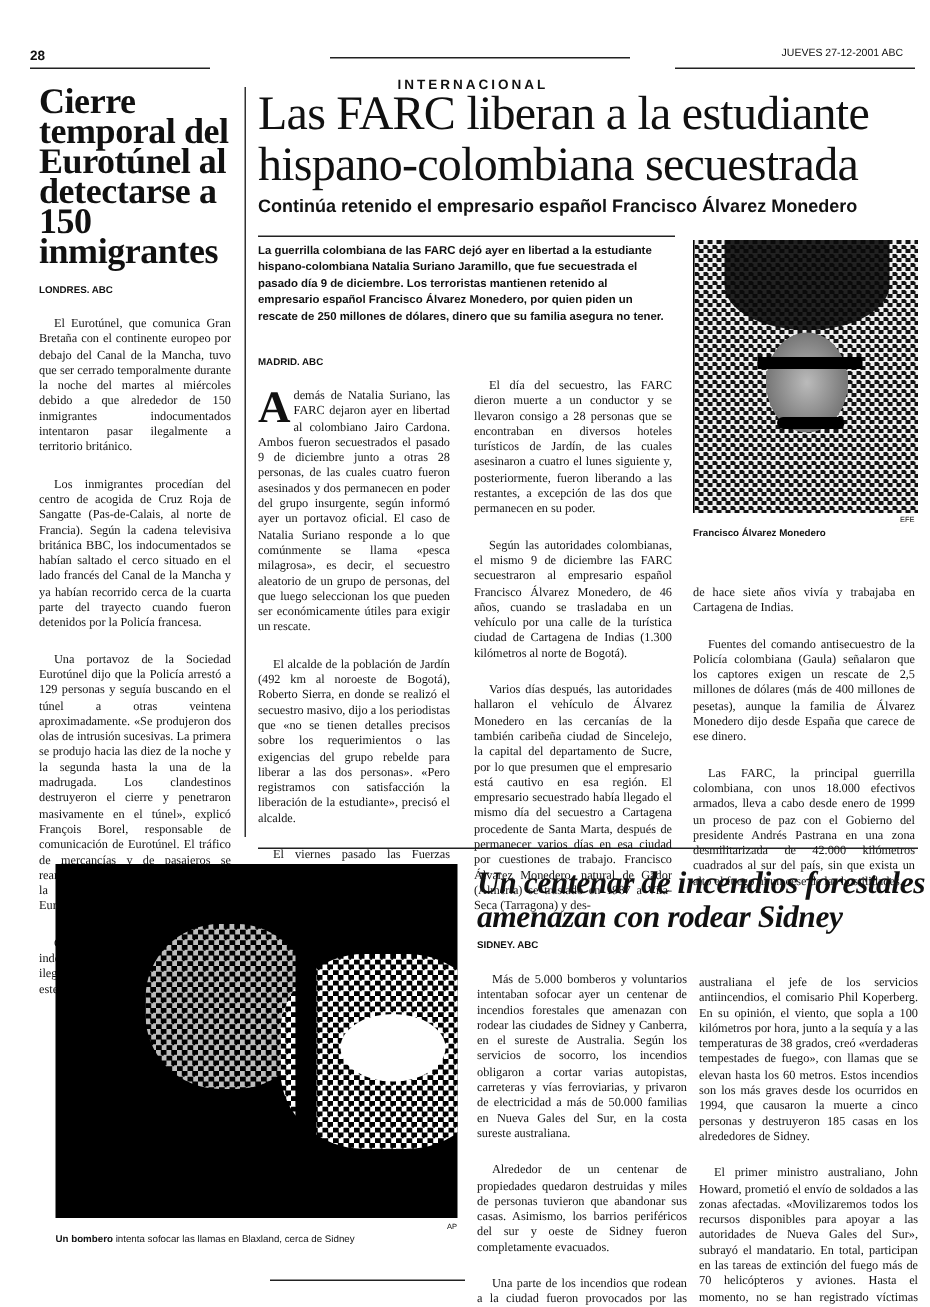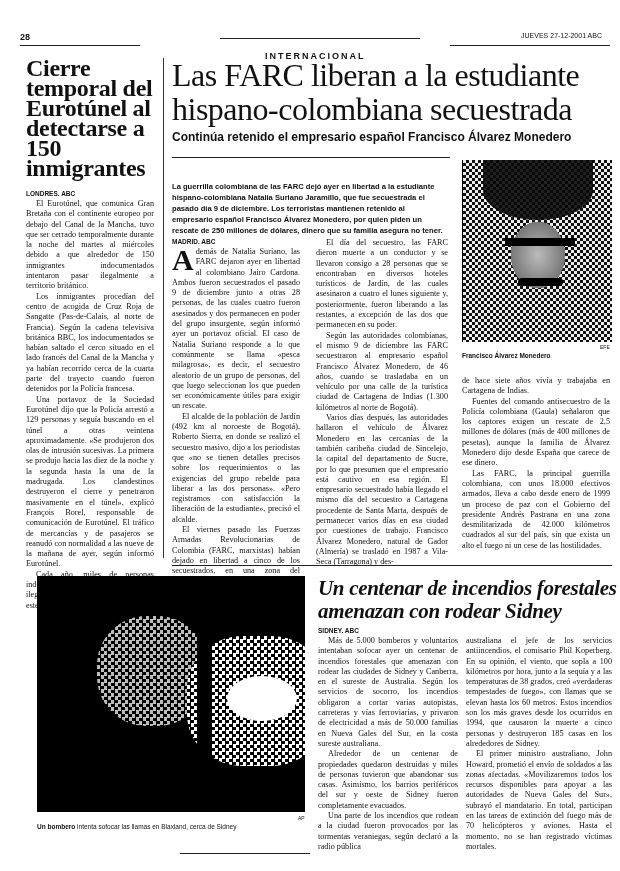--- a/index.html
+++ b/index.html
@@ -9,28 +9,28 @@
   .header { position: absolute; top: 28px; left: 0; width: 620px; height: 16px; }
   .header .pagenum { position: absolute; left: 20px; top: 4px; font: bold 9px "Liberation Sans", sans-serif; }
   .header .section { position: absolute; left: 265px; top: 3px; font: bold 9px "Liberation Sans", sans-serif; letter-spacing: 2px; margin-top: 20px; }
   .header .dateline { position: absolute; right: 18px; top: 4px; font: 7px "Liberation Sans", sans-serif; }
   .hline { position: absolute; height: 1px; background: #222; }
 
   .left-col { position: absolute; left: 26px; top: 58px; width: 128px; }
   .left-col h2 { font-family: "Liberation Serif", serif; font-weight: bold; font-size: 24px; line-height: 20px; letter-spacing: -0.3px; margin-bottom: 12px; }
   .byline { font: bold 6.5px "Liberation Sans", sans-serif; margin-bottom: 2px; }
   .body-text { font-size: 8.2px; line-height: 10.3px; text-align: justify; hyphens: auto; }
-  .body-text p { text-indent: 10px; }
+  .body-text p { text-indent: 10px; margin-top: 14px; }
 
   .vrule { position: absolute; width: 1px; background: #333; }
 
   .main-head { position: absolute; left: 172px; top: 58px; width: 440px; }
   .main-head h1 { font-weight: normal; font-size: 32px; line-height: 34px; letter-spacing: -0.5px; }
   .main-sub { position: absolute; left: 172px; top: 130px; font: bold 12px "Liberation Sans", sans-serif; }
-  .lead { position: absolute; left: 172px; top: 161px; width: 275px; font: bold 7.6px/11px "Liberation Sans", sans-serif; margin-top: 20px; }
+  .lead { position: absolute; left: 172px; top: 161px; width: 275px; font: bold 7.6px/11px "Liberation Sans", sans-serif; }
 
   .col { position: absolute; }
   .dropcap { float: left; font-size: 30px; line-height: 26px; font-weight: bold; margin-right: 2px; }
 
   .photo-portrait { position: absolute; left: 462px; top: 160px; width: 150px; height: 182px;
      background:
        radial-gradient(ellipse 45px 55px at 75px 95px, #bbb 0%, #777 60%, transparent 61%),
        repeating-conic-gradient(#111 0 25%, #eee 0 50%) 0 0 / 6px 6px; border-left: 1px solid #000; }
   .photo-portrait .hair { position: absolute; left: 20px; top: 0; width: 110px; height: 60px; background: #0a0a0a; border-radius: 0 0 50% 50%; opacity: .9; }
   .photo-portrait .brow { position: absolute; left: 42px; top: 78px; width: 70px; height: 8px; background: #000; }

